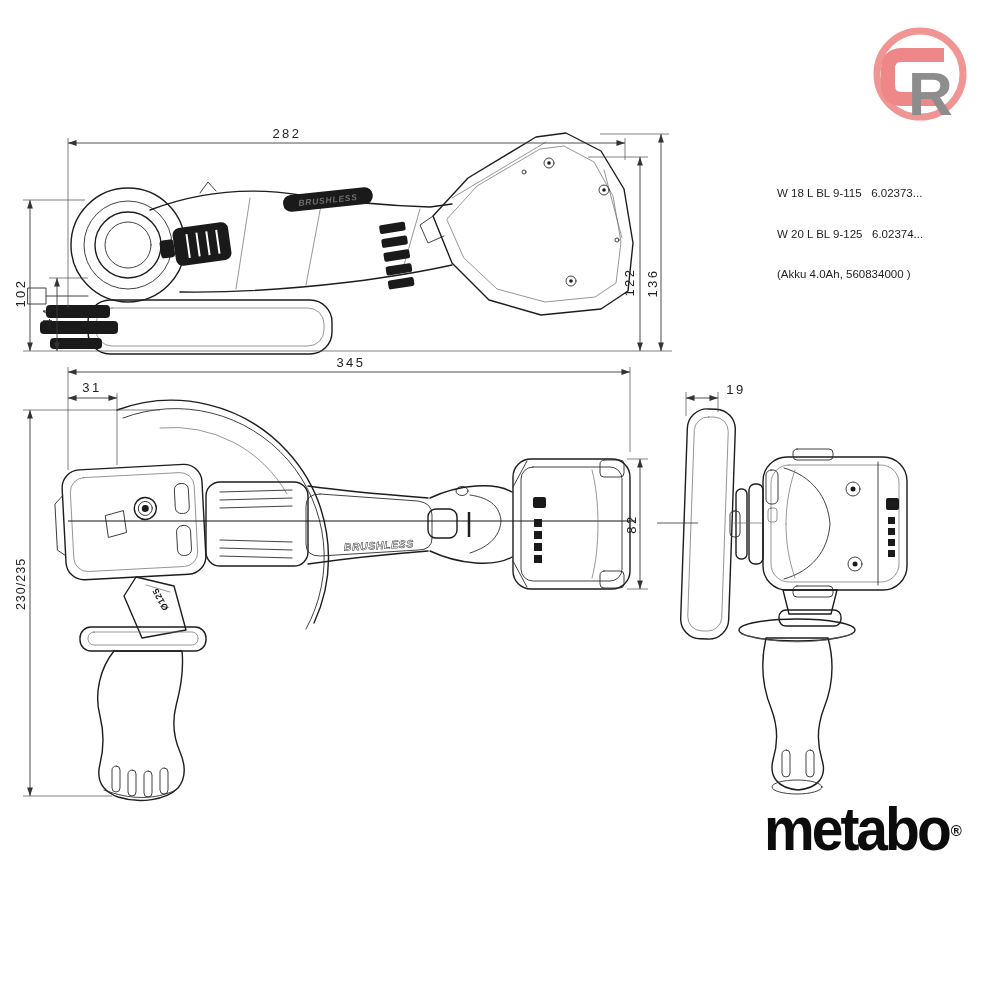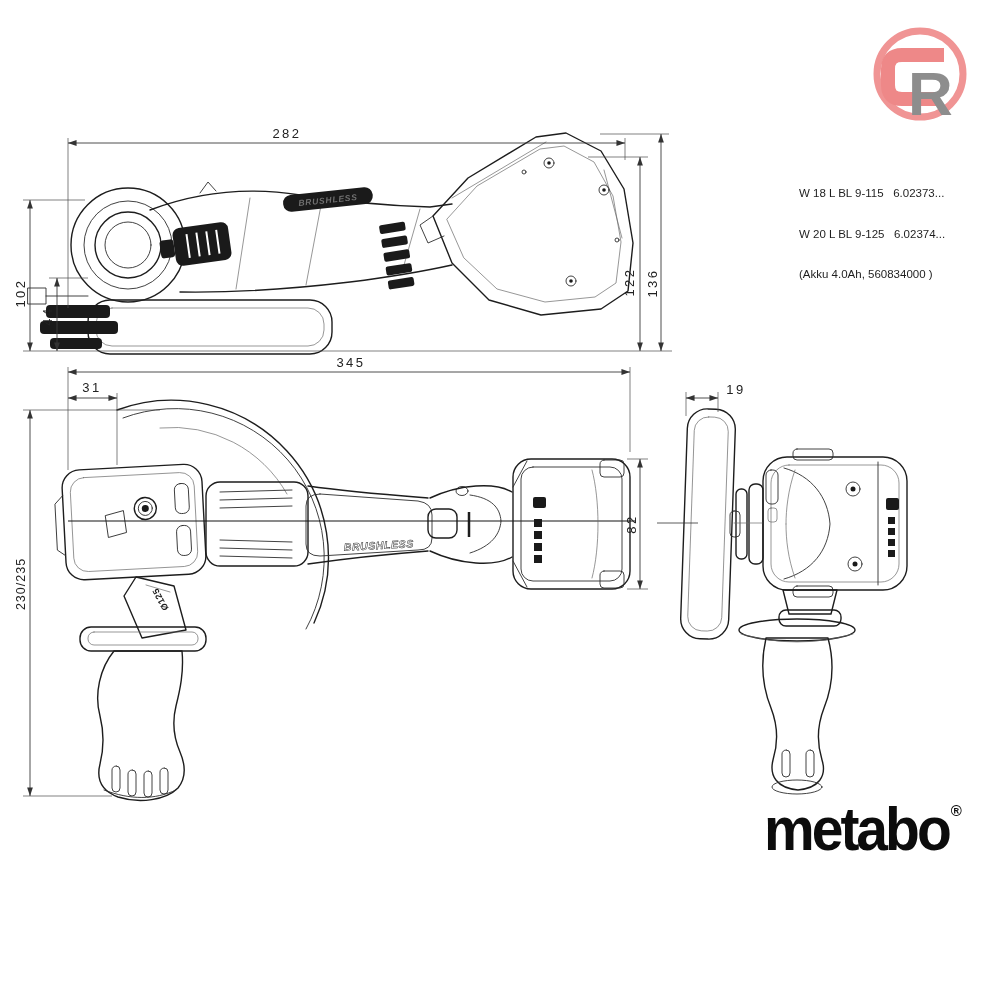--- a/index.html
+++ b/index.html
@@ -17,23 +17,23 @@
   .dt{font-family:"Liberation Sans",sans-serif;font-size:13px;fill:#222;letter-spacing:2.5px;text-anchor:middle;}
   .dts{font-family:"Liberation Sans",sans-serif;font-size:12.5px;fill:#222;letter-spacing:1px;text-anchor:middle;}
   .bs1{font-family:"Liberation Sans",sans-serif;font-style:italic;font-weight:bold;font-size:8.5px;
        fill:#6f6f6f;letter-spacing:0.8px;text-anchor:middle;}
   .bs2{font-family:"Liberation Sans",sans-serif;font-style:italic;font-weight:bold;font-size:10.5px;
        fill:#ffffff;stroke:#2a2a2a;stroke-width:0.5;letter-spacing:0.6px;text-anchor:middle;}
   .dlab{font-family:"Liberation Sans",sans-serif;font-weight:bold;font-size:9px;fill:#1d1d1d;
         letter-spacing:0.5px;text-anchor:middle;}
   
   .product-info{position:absolute;left:777px;top:160px;font-size:11.5px;line-height:13.5px;
-                color:#1e1e1e;white-space:pre;margin-left:22px;}
+                color:#1e1e1e;white-space:pre;}
   
-  .brand{position:absolute;left:764px;top:798px;width:220px;display:flex;align-items:flex-start;}
+  .brand{position:absolute;left:764px;top:798px;width:220px;display:flex;align-items:center;}
   .wordmark{font-size:57px;font-weight:bold;letter-spacing:-3px;color:#0c0c0c;line-height:60px;
             transform:scaleY(1.08);}
   .regmark{font-size:15px;font-weight:bold;color:#0c0c0c;margin-left:2px;margin-top:4px;}
   
   .watermark{position:absolute;left:868px;top:22px;width:104px;height:104px;}
   .wm-r{font-family:"Liberation Sans",sans-serif;font-weight:900;font-size:62px;}
 </style>
 </head>
 <body>
 

